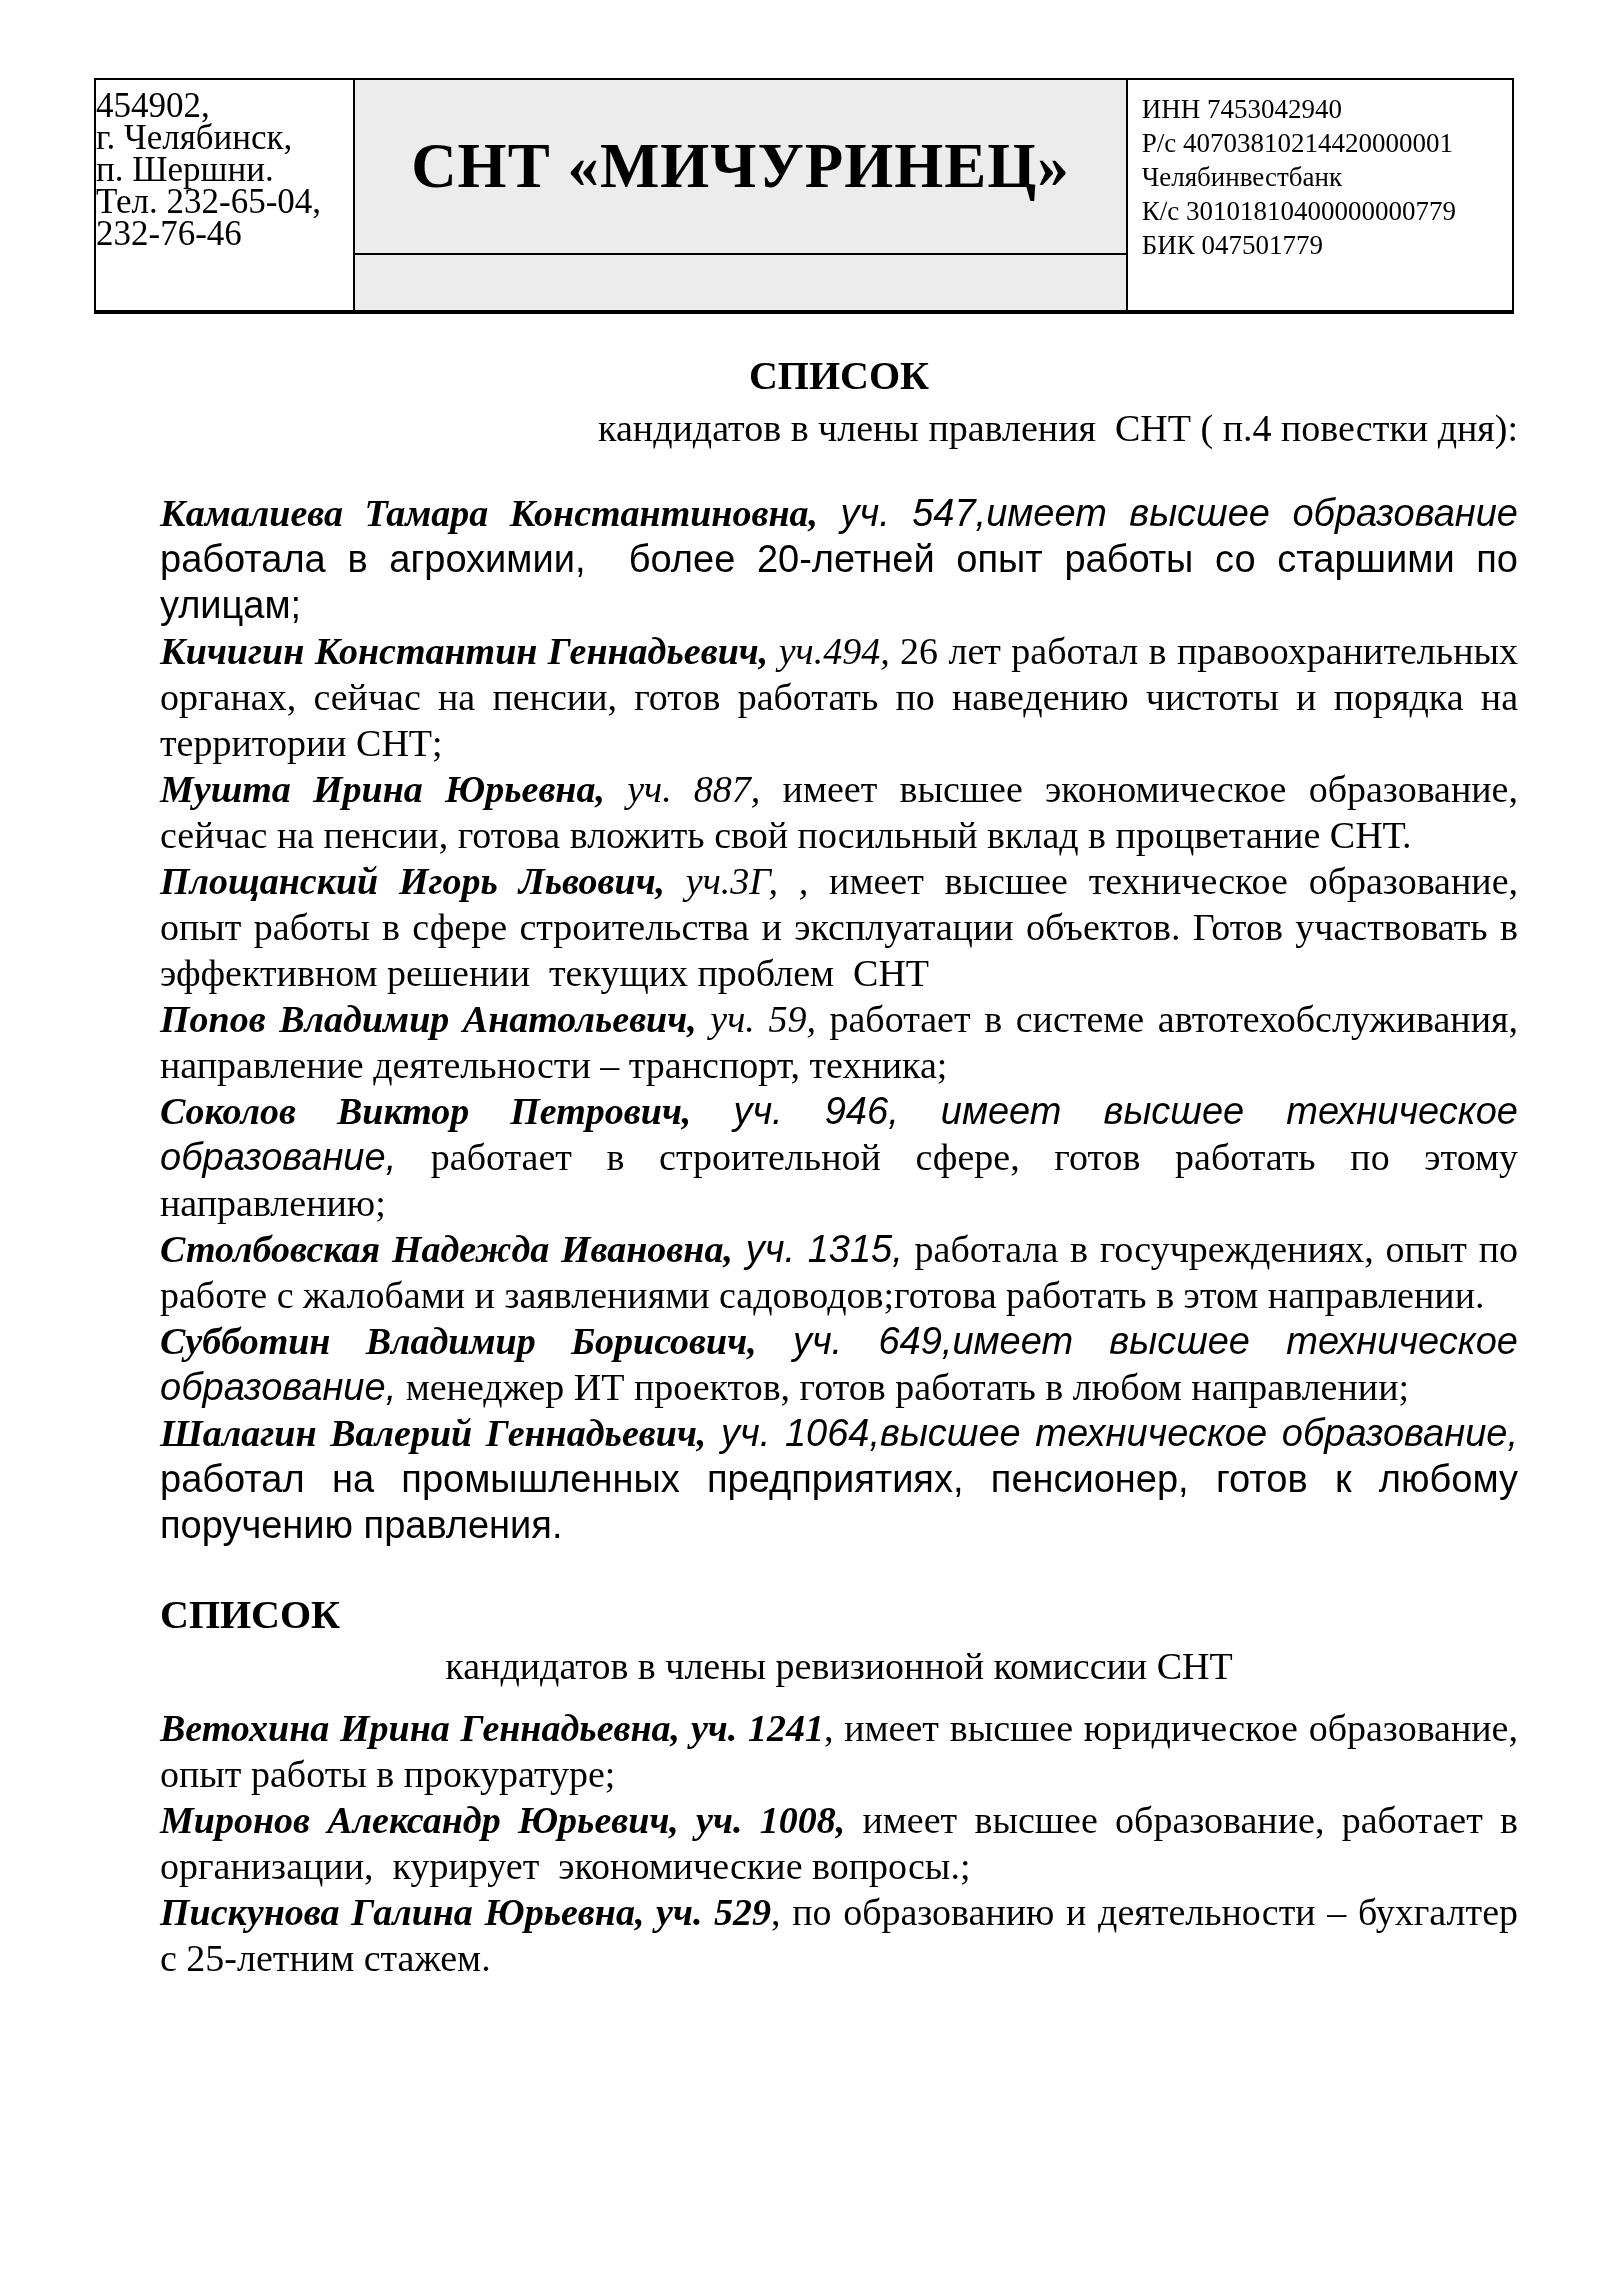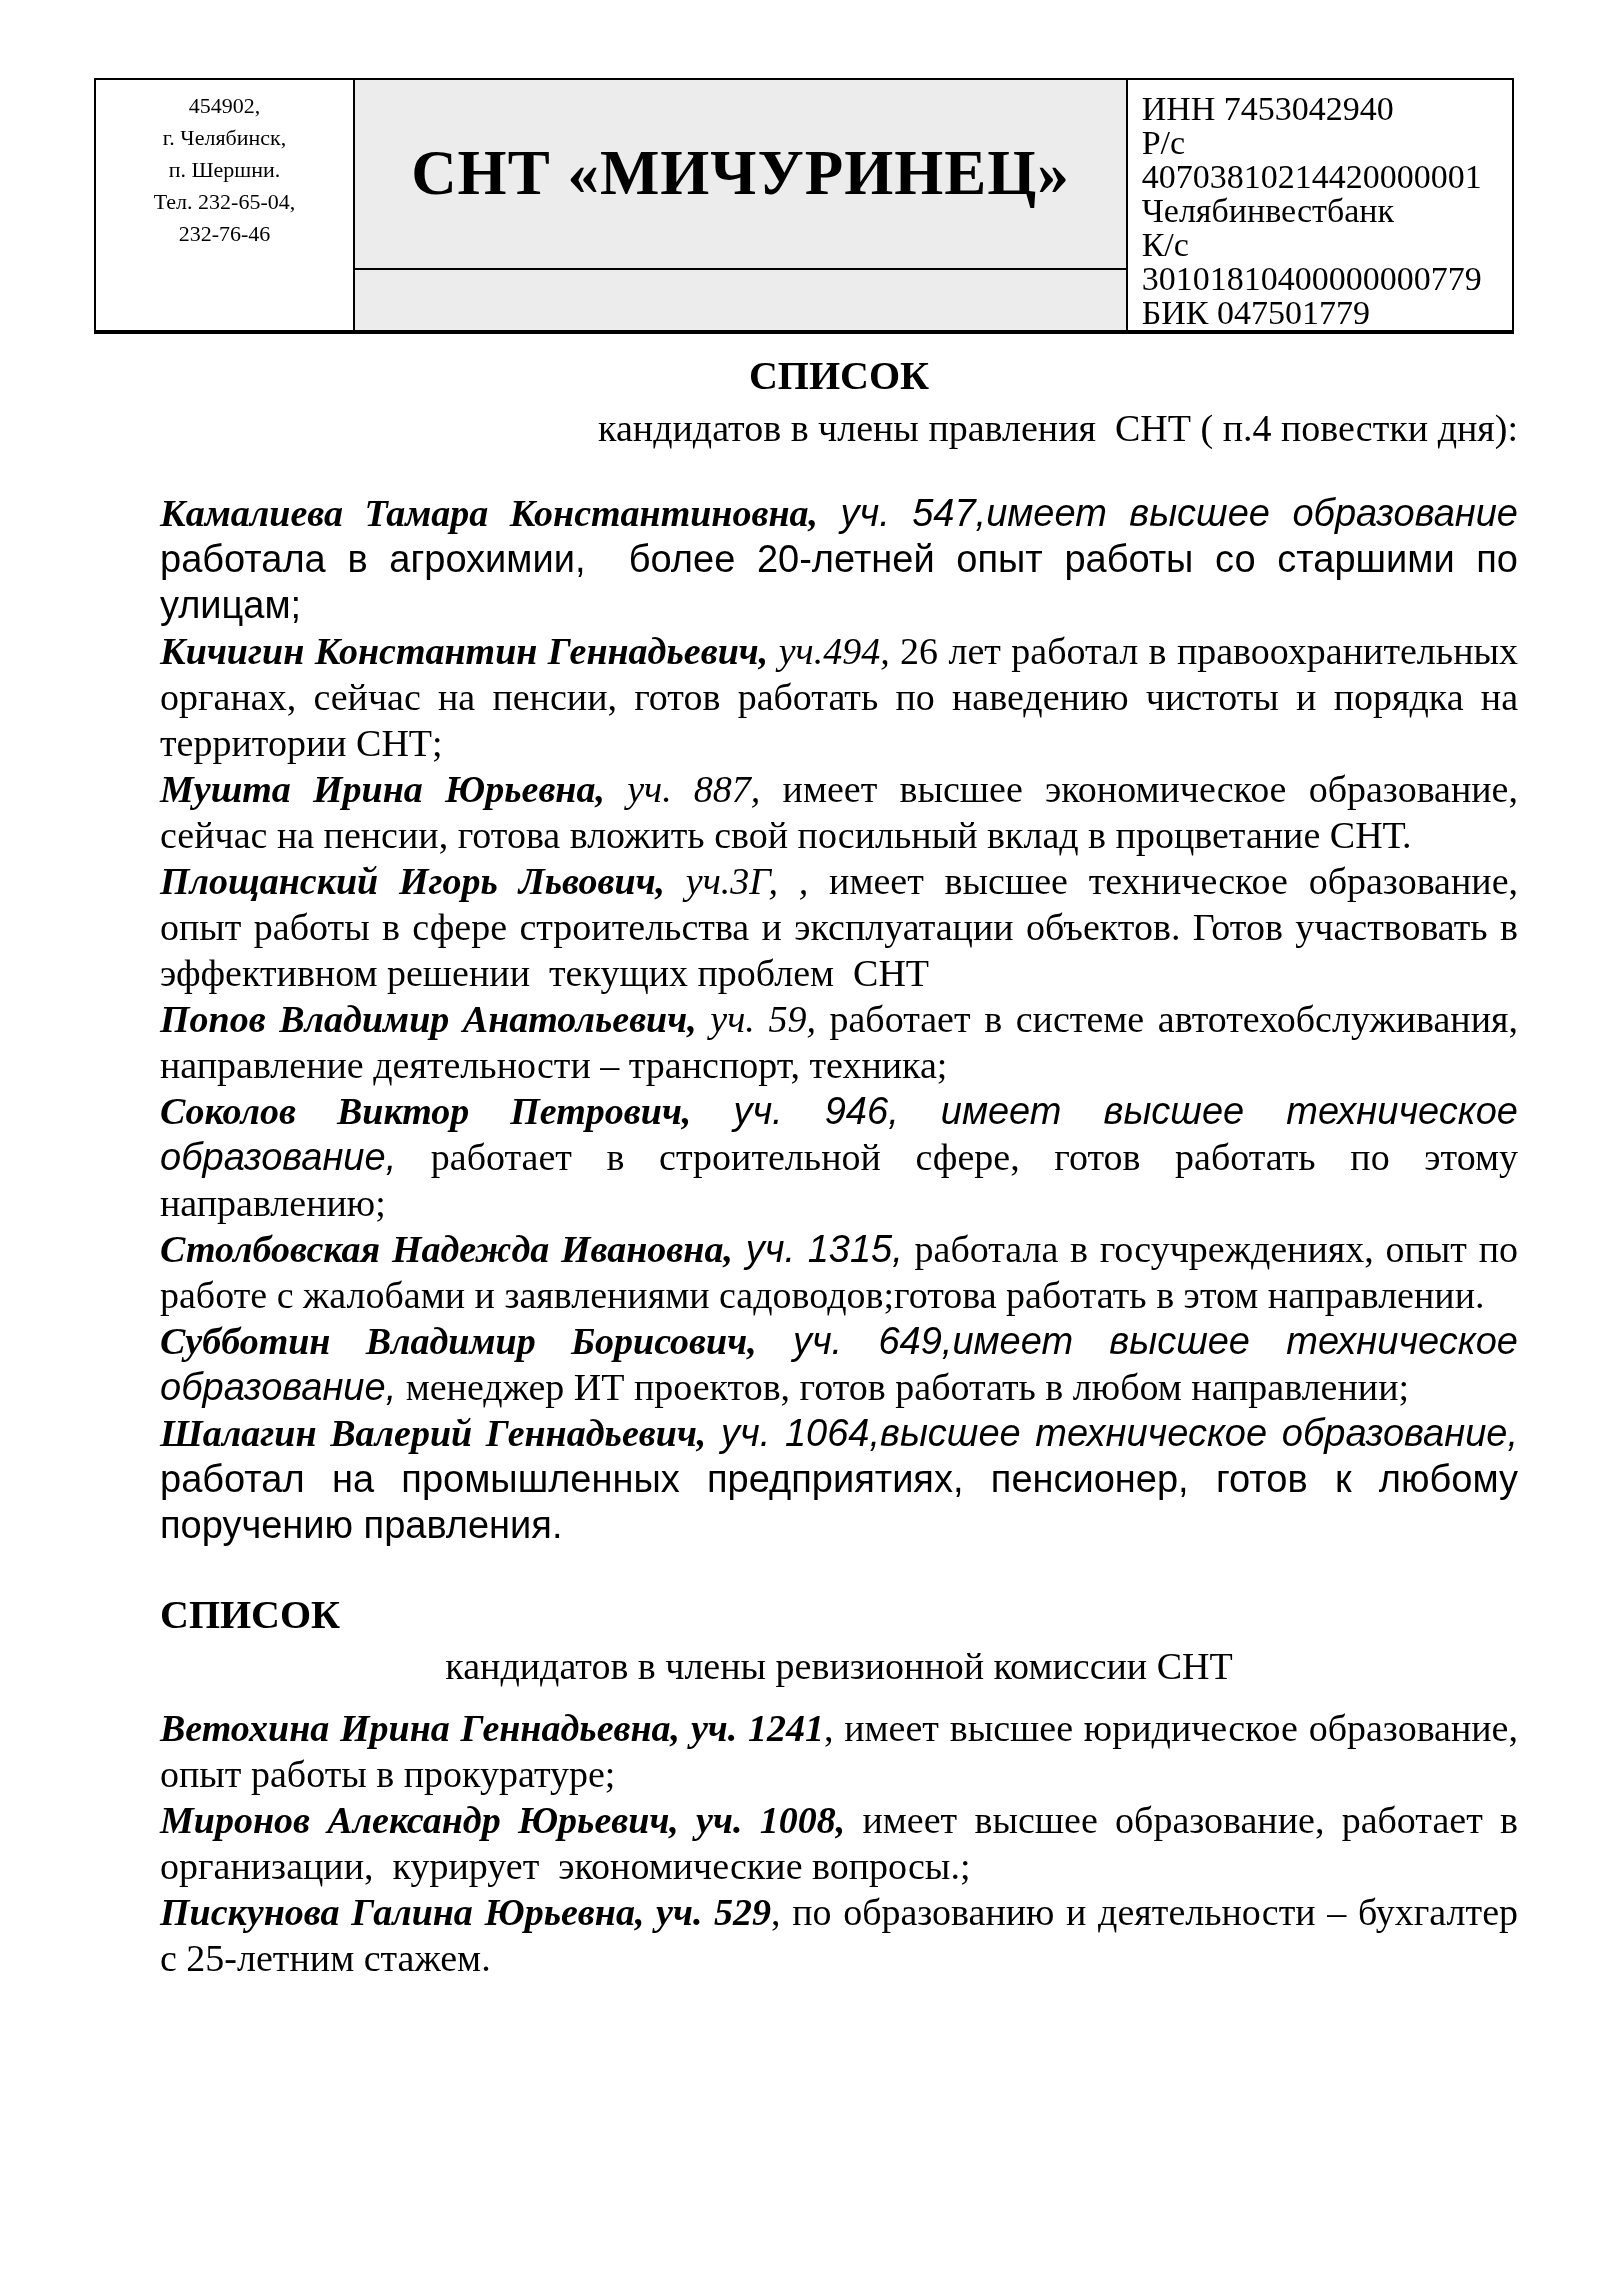--- a/index.html
+++ b/index.html
@@ -17,24 +17,24 @@
   .letterhead {
     position:absolute;
     left:94px;
     top:78px;
     border-collapse:collapse;
     table-layout:fixed;
   }
   .letterhead td { border:2.9px solid #000000; padding:0; }
   .addr-cell {
     width:257px;
-    text-align:center;
+    text-align:left;
     vertical-align:top;
     padding-top:9.8px !important;
-    font-size:22px;
+    font-size:35px;
     line-height:32px;
     border-bottom-width:4.9px !important;
   }
   .org-cell {
     width:771px;
     background:#ececec;
     text-align:center;
     vertical-align:middle;
     height:173px;
     margin-top:40px;
@@ -48,21 +48,21 @@
   }
   .spacer-cell {
     background:#ececec;
     height:55px;
     border-bottom-width:4.9px !important;
   }
   .bank-cell {
     width:364px;
     vertical-align:top;
     padding:11.8px 5.9px 0 13.7px !important;
-    font-size:34px;
+    font-size:27px;
     line-height:34px;
     border-bottom-width:4.9px !important;
     margin-left:28px;
   }
 
   
   .content {
     position:absolute;
     left:160px;
     top:353px;

